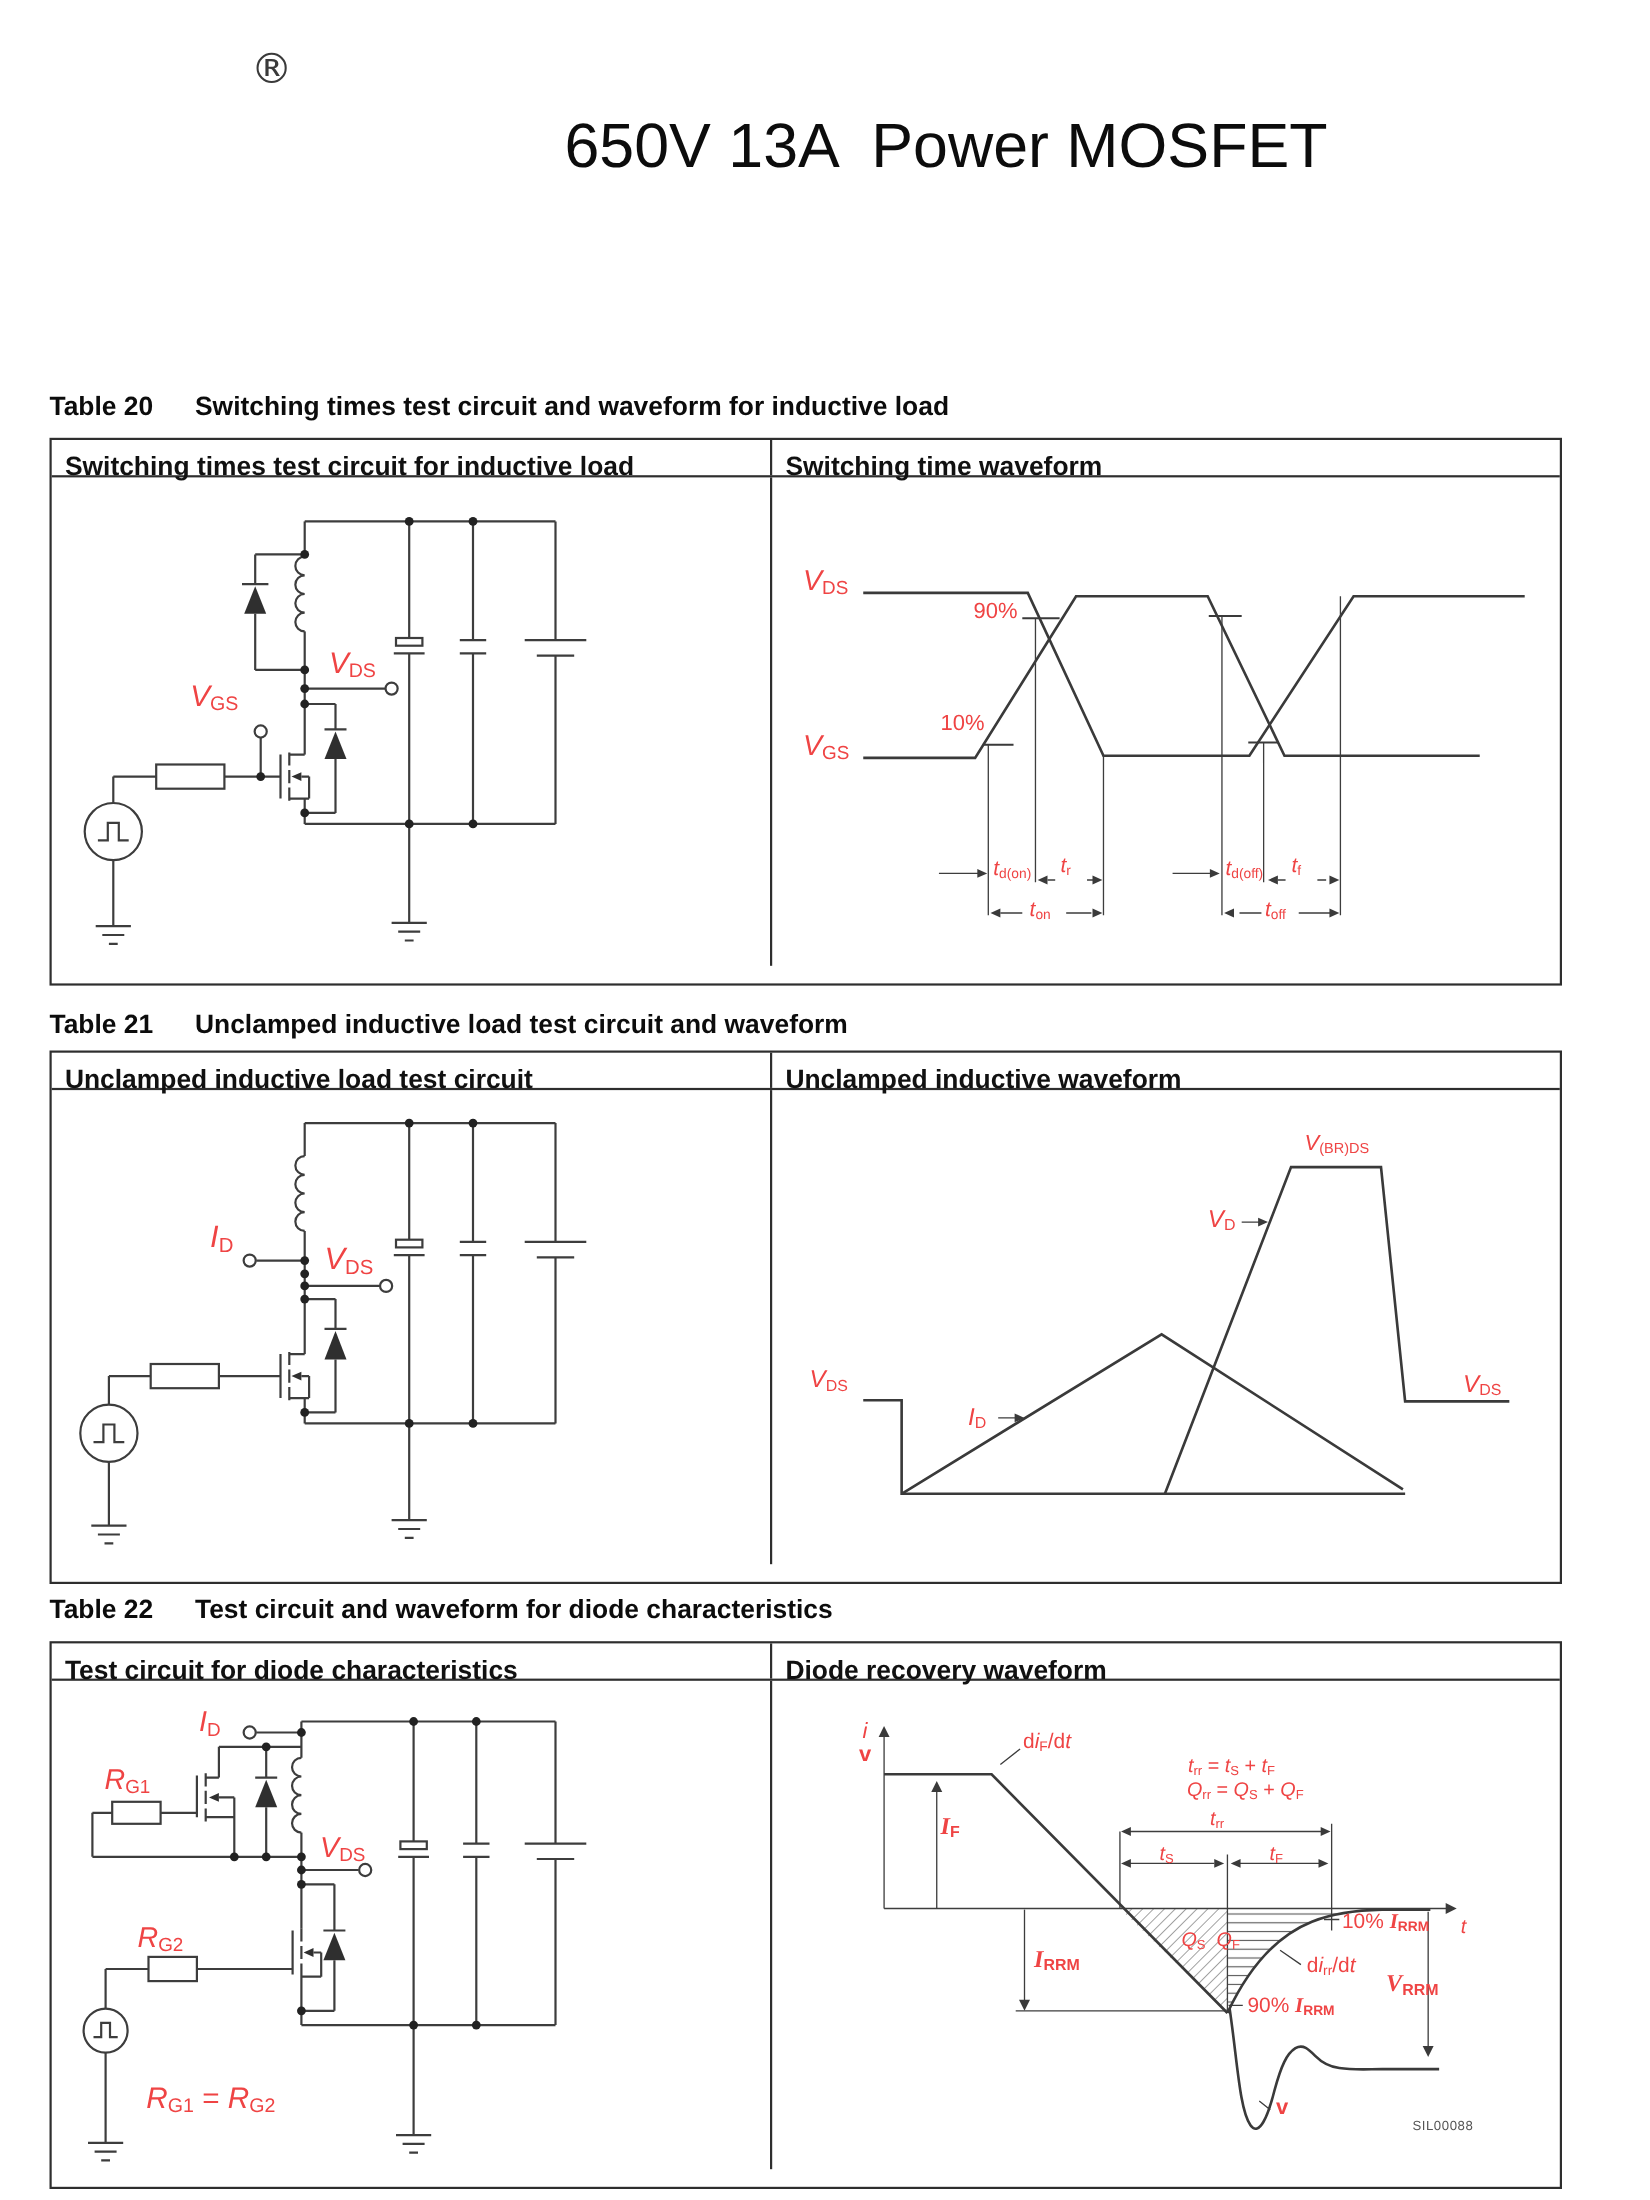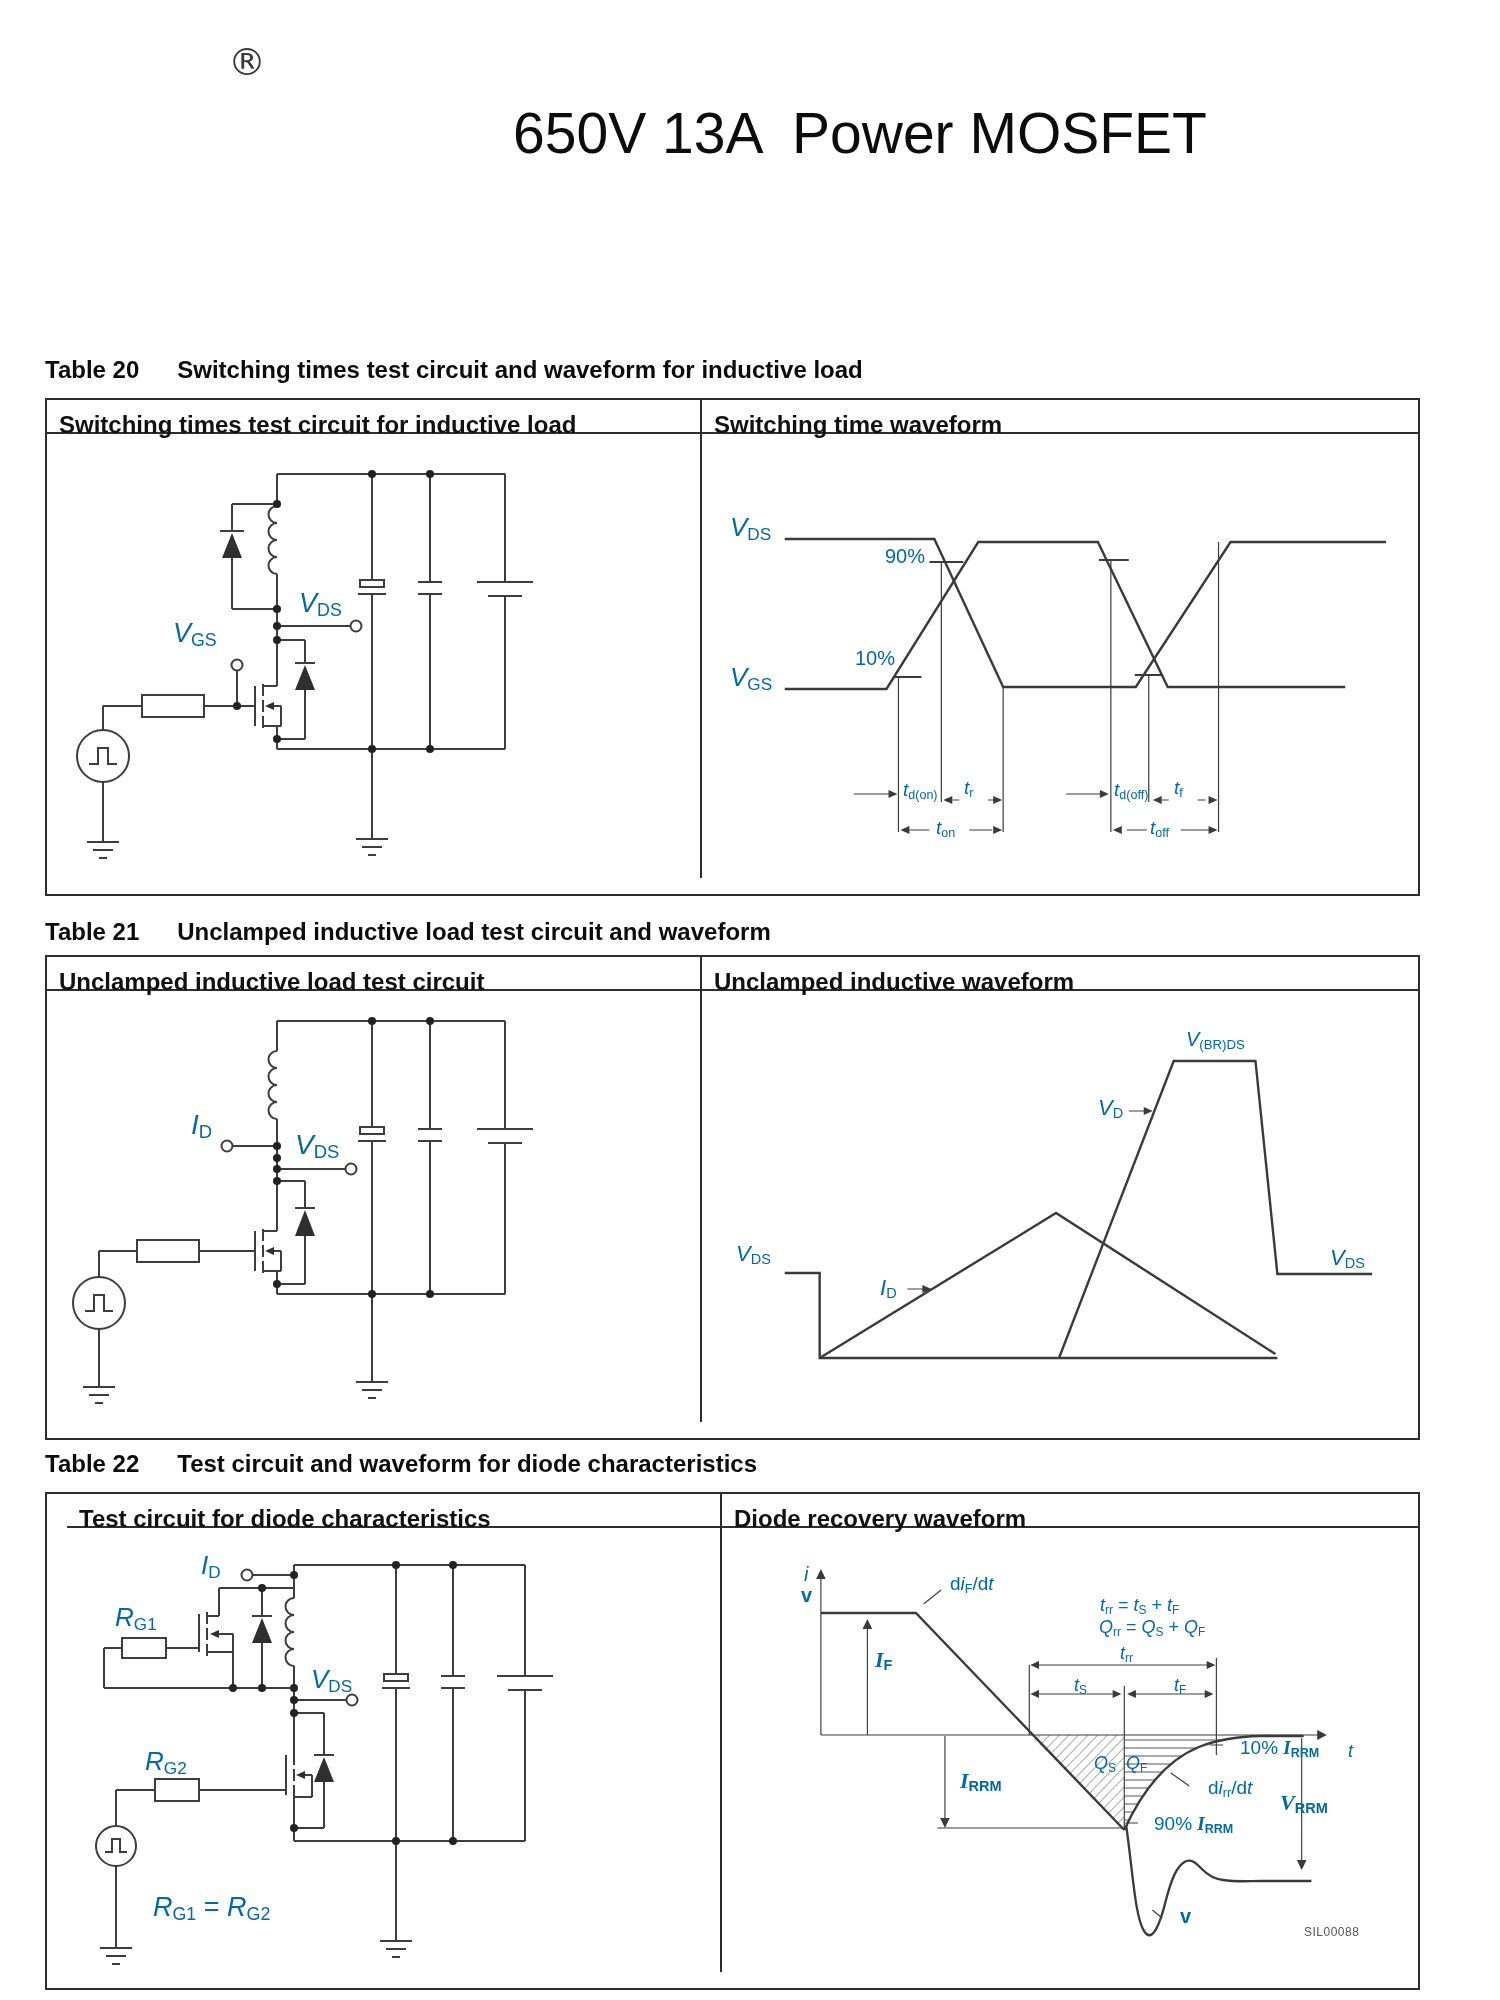--- a/index.html
+++ b/index.html
@@ -26,21 +26,21 @@
   
   .wire{stroke:#3d3d3d;stroke-width:2;fill:none;}
   .wf{stroke:#3a3a3a;stroke-width:2.4;fill:none;}
   .tick{stroke:#3a3a3a;stroke-width:1.8;fill:none;}
   .ann{stroke:#3d3d3d;stroke-width:1.2;fill:none;}
   .dot{fill:#222;}
   .term{fill:#fff;stroke:#3d3d3d;stroke-width:2;}
   .head{fill:#3a3a3a;stroke:none;}
   .tri{fill:#2f2f2f;stroke:none;}
   
-  .lbl{position:absolute;line-height:1;white-space:nowrap;color:#0369a1;}
+  .lbl{position:absolute;line-height:1;white-space:nowrap;color:#ef4444;}
   .lbl .i{font-style:italic;}
   .lbl .b{font-weight:700;}
   .lbl .bi{font-weight:700;font-style:italic;font-family:"Liberation Serif",serif;}
   .lbl .s{font-size:66%;vertical-align:-0.22em;}
   .lbl .bs{font-size:66%;vertical-align:-0.22em;font-weight:700;}
   .figid{color:#555;letter-spacing:0.5px;}
 </style>
 </head>
 <body>
 
@@ -218,21 +218,21 @@
         <div class="lbl" style="left:396px;top:106px;font-size:22px;"><span class="i">V</span><span class="s">D</span></div>
         <div class="lbl" style="left:484px;top:38px;font-size:20px;"><span class="i">V</span><span class="s">(BR)DS</span></div>
         <div class="lbl" style="left:628px;top:256px;font-size:22px;"><span class="i">V</span><span class="s">DS</span></div>
       </div>
     </div>
   </div>
 
   <div class="caption" style="left:45px;top:1450px;">
     <span class="cnum">Table 22</span><span>Test circuit and waveform for diode characteristics</span>
   </div>
-  <div class="tbl" style="left:45px;top:1492px;width:1375px;height:498px;padding-left:20px;">
+  <div class="tbl" style="left:45px;top:1492px;width:1375px;height:498px;">
     <div class="hrow">
       <div class="hcell hl">Test circuit for diode characteristics</div>
       <div class="hcell hr">Diode recovery waveform</div>
     </div>
     <div class="brow">
 
       <div class="cell cl" style="height:444px;">
         <svg viewBox="0 0 653 444" preserveAspectRatio="none">
           <g class="wire">
             <path d="M227,37 H458"></path>

